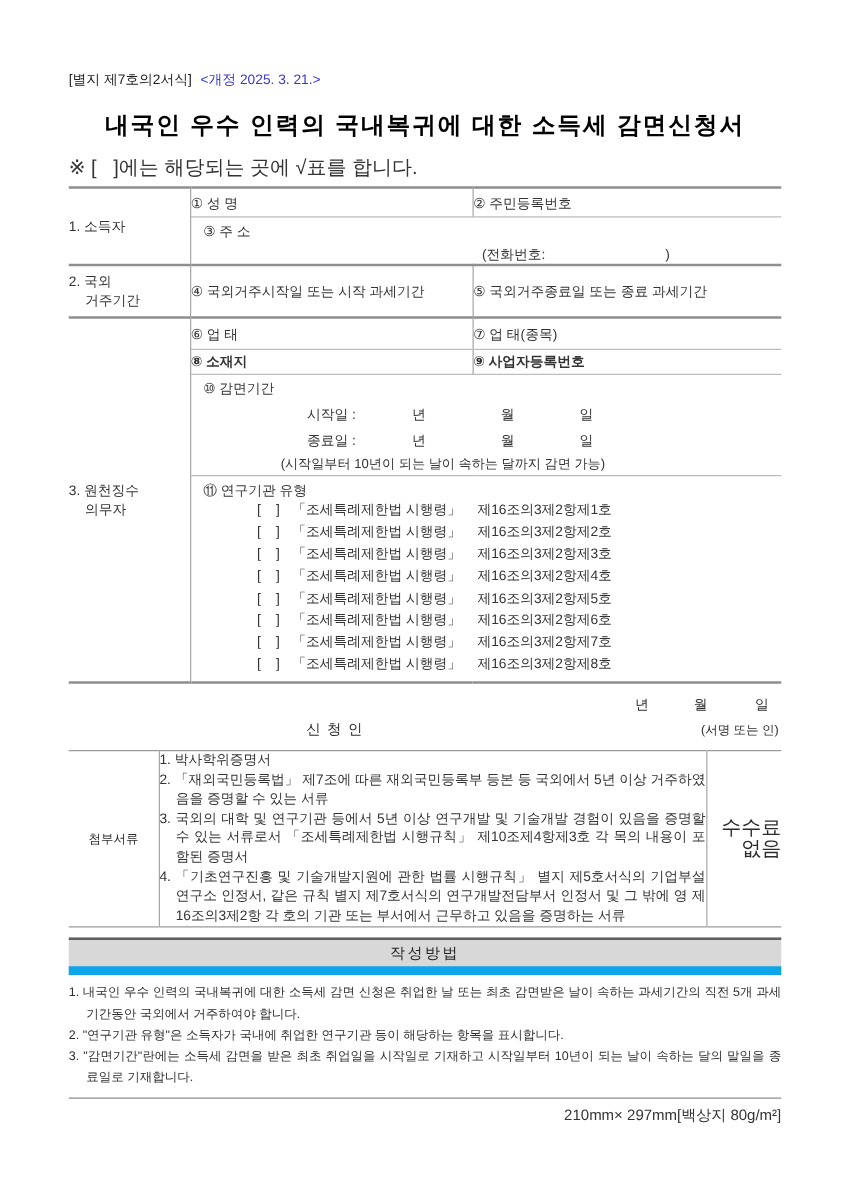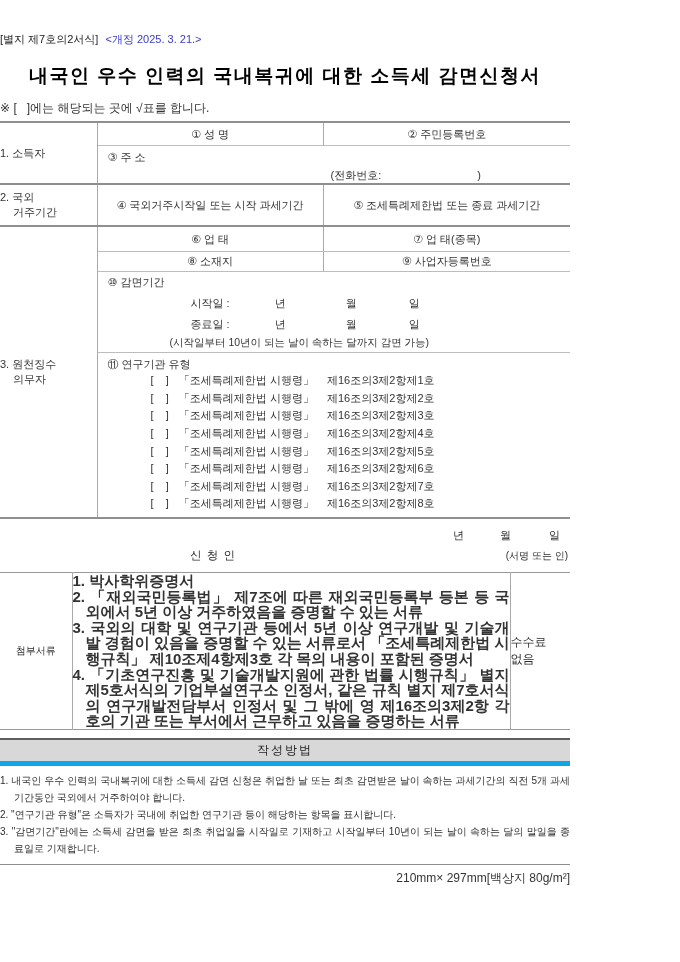--- a/index.html
+++ b/index.html
@@ -8,45 +8,45 @@
     --vline:#a9a9a9;
     --ink:#2b2b2b;
   }
   html,body{margin:0;padding:0;}
   body{
     width:680px;height:962px;background:#ffffff;
     font-family:"Liberation Sans","DejaVu Sans",sans-serif;
     color:var(--ink);
     -webkit-font-smoothing:antialiased;
   }
-  .page{width:570px;padding-top:32px;}
+  .page{width:570px;margin-left:55px;padding-top:56px;}
   .pre{white-space:pre;}
 
   
   .form-ref-line{font-size:11px;color:#222;}
   .revision{color:#3a3ace;margin-left:4px;}
   .doc-title{
     margin-top:16px;text-align:center;font-size:19px;font-weight:bold;
     letter-spacing:1.5px;color:#000;
   }
-  .check-note{margin-top:11px;margin-bottom:4px;font-size:12px;color:#333;}
+  .check-note{margin-top:11px;margin-bottom:4px;font-size:16px;color:#333;}
 
   
   table.main{border-collapse:collapse;table-layout:fixed;width:570px;}
   table.main td{font-size:11px;color:#333;padding:0;vertical-align:middle;}
   col.c1{width:97px;} col.c2{width:226px;} col.c3{width:247px;}
   .bt-major{border-top:2px solid var(--major);}
   .bb-major{border-bottom:2px solid var(--major);}
   .bb-minor{border-bottom:1px solid var(--minor);}
   .br{border-right:1px solid var(--vline);}
   .rowhead{font-size:11.5px;color:#2e2e2e;padding-left:11px;}
   .rowhead .ind{display:block;text-indent:13px;}
-  .cell-label{padding-left:10px;text-align:center;}
+  .cell-label{padding-left:10px;}
   td.h22{height:22px;} td.h37{height:37px;} td.h40{height:40px;}
-  td.h24{height:24px;} td.h19{height:19px;} td.h80{height:80px;} td.h164{height:164px;}
+  td.h24{height:24px;} td.h19{height:19px;font-weight:bold;} td.h80{height:80px;} td.h164{height:164px;}
   td.vtop{vertical-align:top;}
   .addr-top{padding:4px 0 0 10px;}
   .phone-line{margin-top:3px;padding-left:233px;font-size:11px;}
   .phone-gap{display:inline-block;width:96px;}
   .f45{padding-top:5px;}
 
   .p10-block{padding-top:4px;}
   .p10-title{padding-left:10px;}
   .period-row{display:flex;margin-left:93px;margin-top:6px;align-items:center;}
   .period-row .u-year{margin-left:45px;}
@@ -74,27 +74,27 @@
   .recipient{font-size:14px;font-weight:bold;margin-left:55px;color:#111;}
   .recipient-suffix{font-size:11px;margin-left:13px;}
 
   
   table.attach{border-collapse:collapse;table-layout:fixed;width:570px;margin-top:9px;}
   table.attach td{padding:0;}
   col.a1{width:72px;} col.a2{width:438px;} col.a3{width:60px;}
   .attach-frame{border-top:1px solid #9a9a9a;border-bottom:1px solid #9a9a9a;}
   .attach-label{font-size:10px;text-align:center;vertical-align:middle;border-right:1px solid var(--vline);}
   .attach-body{vertical-align:top;padding:5px 8px 5px 8px;}
-  .attach-item{font-size:15px;line-height:15.6px;padding-left:13px;text-indent:-13px;text-align:justify;color:#333;font-weight:bold;}
-  .fee-cell{font-size:12px;text-align:left;vertical-align:middle;border-left:1px solid var(--vline);line-height:17px;}
+  .attach-item{font-size:11px;line-height:15.6px;padding-left:13px;text-indent:-13px;text-align:justify;color:#333;}
+  .fee-cell{font-size:16px;text-align:right;vertical-align:middle;border-left:1px solid var(--vline);line-height:17px;}
 
   
   .instr-bar{
     margin-top:8px;height:21px;background:#d8d8d8;
-    border-top:2px solid #5f5f5f;border-bottom:5px solid #0ea5e9;
+    border-top:2px solid #5f5f5f;border-bottom:7px solid #0ea5e9;
     display:flex;align-items:center;justify-content:center;
     font-size:12px;letter-spacing:2px;color:#222;
   }
   .instr-list{margin-top:6px;padding-bottom:7px;border-bottom:1px solid #8e8e8e;}
   .instr-item{font-size:10px;line-height:17px;padding-left:14px;text-indent:-14px;text-align:justify;color:#2e2e2e;}
   .instr-item + .instr-item{margin-top:0px;}
 
   
   .paper-spec{margin-top:5px;text-align:right;font-size:12px;color:#333;}
 </style>
@@ -129,21 +129,21 @@
         <div class="addr-top">③ 주 소</div>
         <div class="phone-line"><span>(전화번호:</span><span class="phone-gap"></span><span>)</span></div>
       </td>
     </tr>
     <tr>
       <td class="rowhead br bb-major h40">
         <span>2. 국외</span>
         <span class="ind">거주기간</span>
       </td>
       <td class="cell-label br bb-major h40 vtop f45">④ 국외거주시작일 또는 시작 과세기간</td>
-      <td class="cell-label bb-major h40 vtop f45">⑤ 조세특례제한법 또는 종료 과세기간</td>
+      <td class="cell-label bb-major h40 vtop f45">⑤ 국외거주종료일 또는 종료 과세기간</td>
     </tr>
     <tr>
       <td class="rowhead br bb-major h24" rowspan="4">
         <span>3. 원천징수</span>
         <span class="ind">의무자</span>
       </td>
       <td class="cell-label br bb-minor h24">⑥ 업 태</td>
       <td class="cell-label bb-minor h24">⑦ 업 태(종목)</td>
     </tr>
     <tr>

